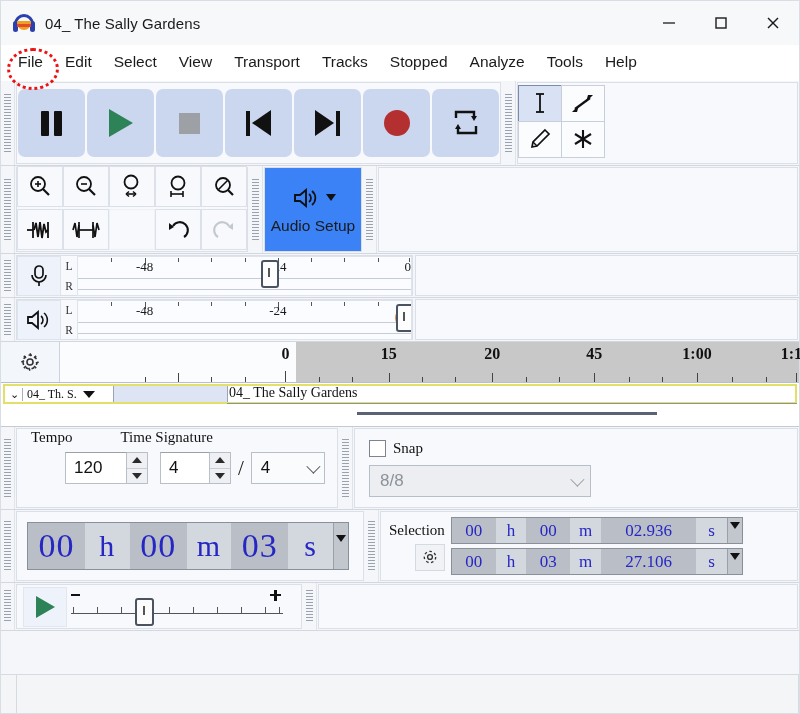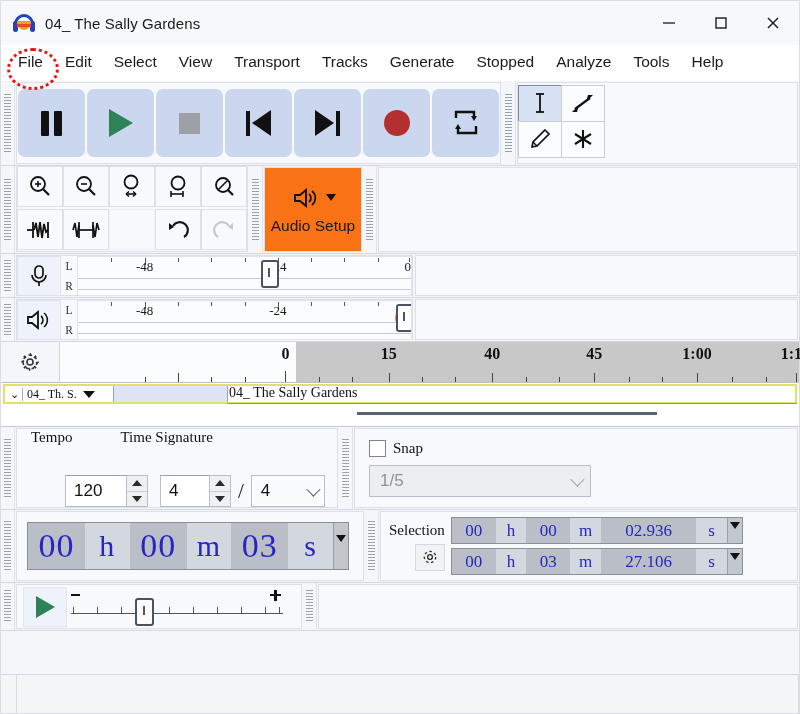--- a/index.html
+++ b/index.html
@@ -201,21 +201,21 @@
     display: grid;
     grid-template-columns: repeat(5, 46px);
     grid-template-rows: 43px 43px;
   }
 
   
   .bigbtn {
     width: 96px; height: 83px;
     display: flex; flex-direction: column;
     align-items: center; justify-content: center;
-    background: #f97316;
+    background: #3b82f6;
     gap: 6px;
     overflow: hidden;
   }
   .bigbtn .lbl {
     font-size: 15.5px; color: #1a1a1a;
     white-space: nowrap;
   }
 
   
   .meterrow { height: 43px; }
@@ -563,21 +563,20 @@
     </div>
   </div>
 
   <div class="menubar">
     <div class="menuitem">File</div>
     <div class="menuitem">Edit</div>
     <div class="menuitem">Select</div>
     <div class="menuitem">View</div>
     <div class="menuitem">Transport</div>
     <div class="menuitem">Tracks</div>
-    <div class="menuitem">Generate</div>
     <div class="menuitem">Stopped</div>
     <div class="menuitem">Analyze</div>
     <div class="menuitem">Tools</div>
     <div class="menuitem">Help</div>
     <div class="annot-circle"></div>
   </div>
 
   <div class="toolrow transport">
     <div class="grip">
         <i></i>
@@ -849,21 +848,21 @@
           <path d="M12 2.6 L13.4 5.6 M12 21.4 L10.6 18.4 M2.6 12 L5.6 10.6 M21.4 12 L18.4 13.4
                    M5.3 5.3 L7.6 7.6 M18.7 18.7 L16.4 16.4 M5.3 18.7 L7.6 16.4 M18.7 5.3 L16.4 7.6"></path>
           <circle cx="12" cy="12" r="7.6" stroke-dasharray="3.4 3.4"></circle>
         </g>
       </svg>
     </div>
     <div class="ruler">
       <div class="shade" style="left:32%; right:0;"></div>
       <div class="rl" style="left:30.5%;">0</div>
       <div class="rl" style="left:44.5%;">15</div>
-      <div class="rl" style="left:58.5%;">40</div>
+      <div class="rl" style="left:58.5%;">20</div>
       <div class="rl" style="left:72.3%;">45</div>
       <div class="rl" style="left:86.2%;">1:00</div>
       <div class="rl" style="left:99.5%;">1:15</div>
       <div class="rtk" style="left:11.5%; height:5px;"></div>
       <div class="rtk" style="left:16%; height:9px;"></div>
       <div class="rtk" style="left:20.5%; height:5px;"></div>
       <div class="rtk" style="left:25%; height:5px;"></div>
       <div class="rtk" style="left:30.5%; height:11px;"></div>
       <div class="rtk" style="left:35%; height:5px;"></div>
       <div class="rtk" style="left:39.5%; height:5px;"></div>
@@ -895,21 +894,21 @@
     <div class="clip-body">
       <div class="clip-wave"></div>
     </div>
   </div>
 
   <div class="toolrow tempo-row">
     <div class="grip">
         <i></i>
       </div>
     <div class="tbsection" style="flex:none; width:322px; align-items:stretch;">
-      <div style="display:flex; flex-direction:column; justify-content:space-between; padding-left:14px; gap:6px;">
+      <div style="display:flex; flex-direction:column; justify-content:flex-start; padding-left:14px; gap:6px;">
         <div style="display:flex; gap:48px;">
           <div class="panel-label">Tempo</div>
           <div class="panel-label">Time Signature</div>
         </div>
         <div style="display:flex; align-items:center;padding-left:34px;">
           <div class="spin-input">120</div>
           <div class="spinner">
             <div>
                 <span class="arrow-up"></span>
               </div>
@@ -937,21 +936,21 @@
     <div class="grip">
         <i></i>
       </div>
     <div class="tbsection" style="flex:1; align-items:stretch;">
       <div style="display:flex; flex-direction:column; justify-content:center; padding-left:14px; gap:8px;">
         <div style="display:flex; align-items:center;">
           <div class="checkbox-sq"></div>
           <div class="panel-label">Snap</div>
         </div>
         <div class="snap-combo">
-          <span>1/5</span>
+          <span>8/8</span>
           <span class="chev" style="border-color:#9aa0a8;"></span>
         </div>
       </div>
     </div>
   </div>
 
   <div class="toolrow timerow">
     <div class="grip">
         <i></i>
       </div>

